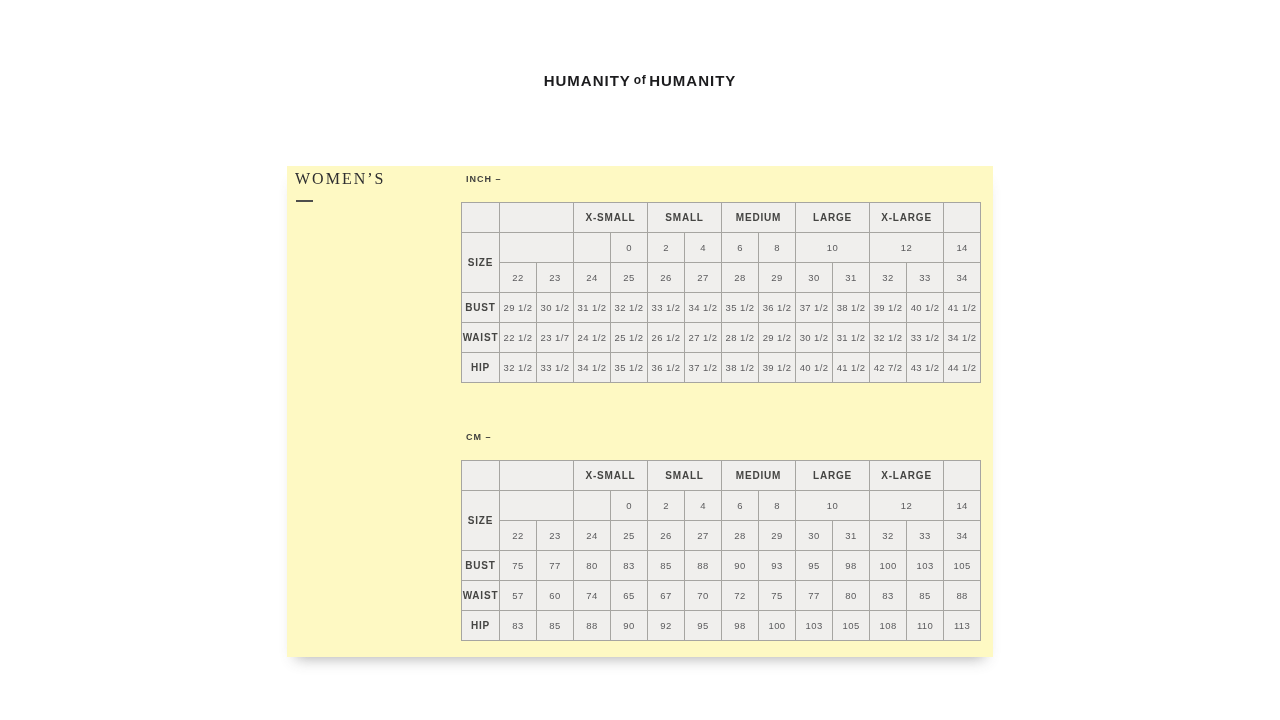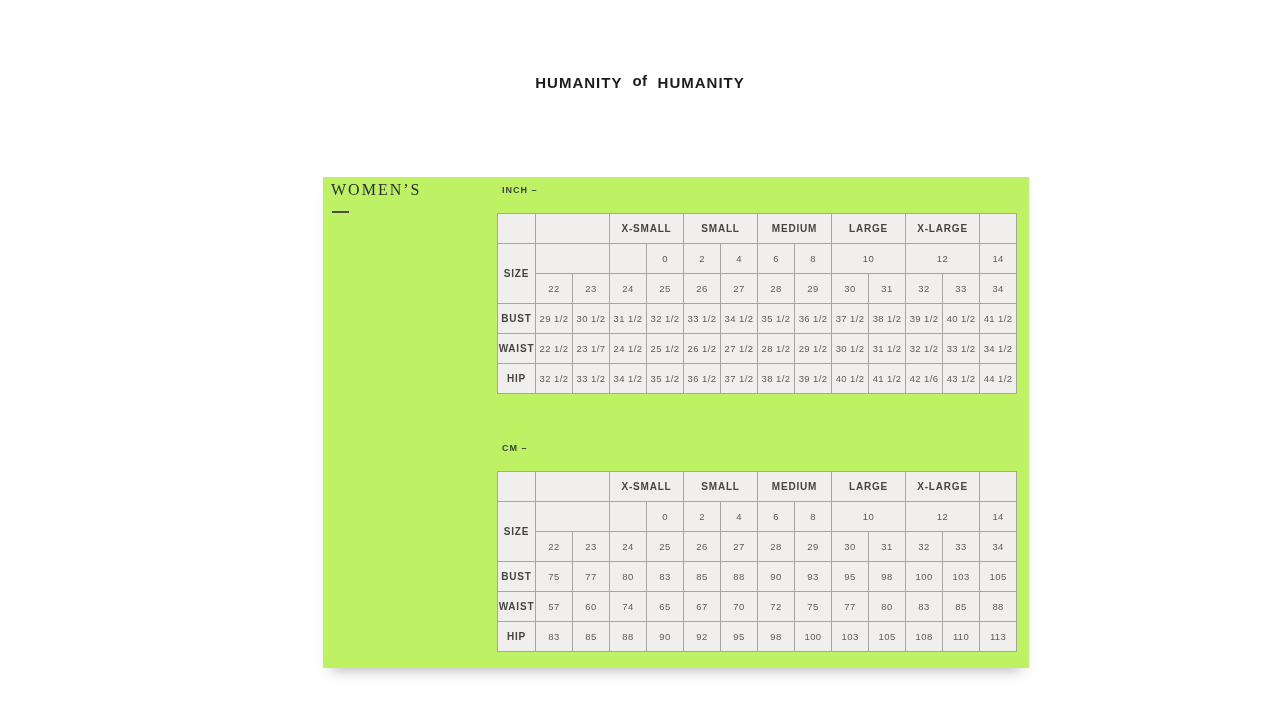--- a/index.html
+++ b/index.html
@@ -19,35 +19,34 @@
   }
   .logo {
     display: inline-block;
     color: #1c1c1e;
     font-weight: 800;
     font-size: 15px;
     letter-spacing: 1px;
     white-space: nowrap;
   }
   .logo .of {
-    font-size: 15px;
+    font-size: 12px;
     font-weight: 700;
     letter-spacing: 0.5px;
     vertical-align: 2px;
-    margin: 0 10px;
+    margin: 0 3px;
   }
 
   
   .panel {
     position: absolute;
-    left: 287px; top: 177px;
+    left: 287px; top: 166px;
     width: 706px; height: 491px;
-    background: #bef264;
+    background: #fef9c3;
     box-shadow: 0 10px 14px -9px rgba(70,70,70,0.45);
-    margin-left: 36px;
   }
   .section-title {
     position: absolute;
     left: 8px; top: 4px;
     font-family: "Liberation Serif", serif;
     font-size: 16px;
     letter-spacing: 2px;
     color: #2e2e30;
     font-weight: 500;
   }
@@ -210,21 +209,21 @@
             <td class="num">32 1/2</td>
             <td class="num">33 1/2</td>
             <td class="num">34 1/2</td>
             <td class="num">35 1/2</td>
             <td class="num">36 1/2</td>
             <td class="num">37 1/2</td>
             <td class="num">38 1/2</td>
             <td class="num">39 1/2</td>
             <td class="num">40 1/2</td>
             <td class="num">41 1/2</td>
-            <td class="num">42 1/6</td>
+            <td class="num">42 7/2</td>
             <td class="num">43 1/2</td>
             <td class="num">44 1/2</td>
           </tr>
         </tbody>
       </table>
 
     <div class="unit-label" id="cm-label">CM –</div>
     <table class="size-table" id="cm-table">
       <colgroup>
         <col style="width:38px">

